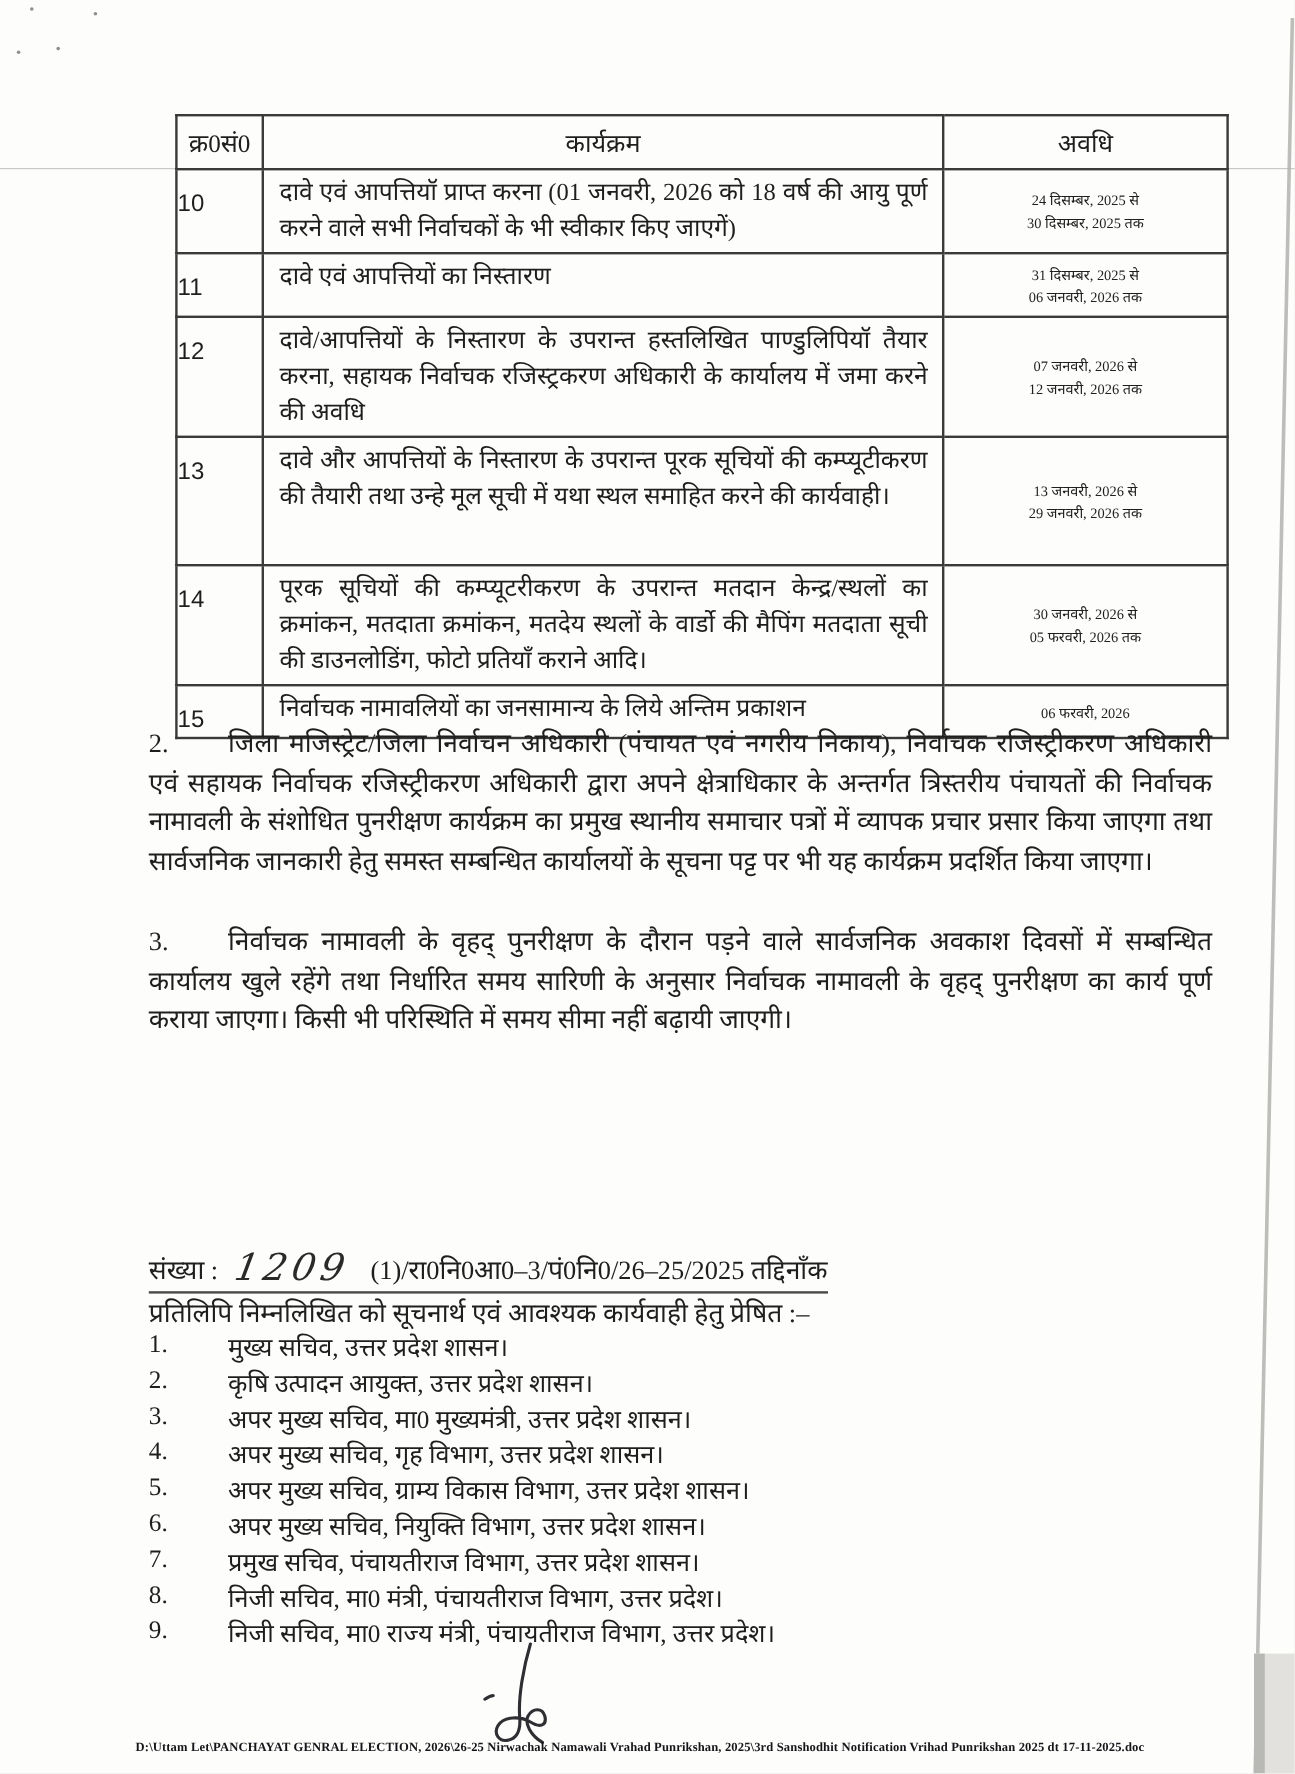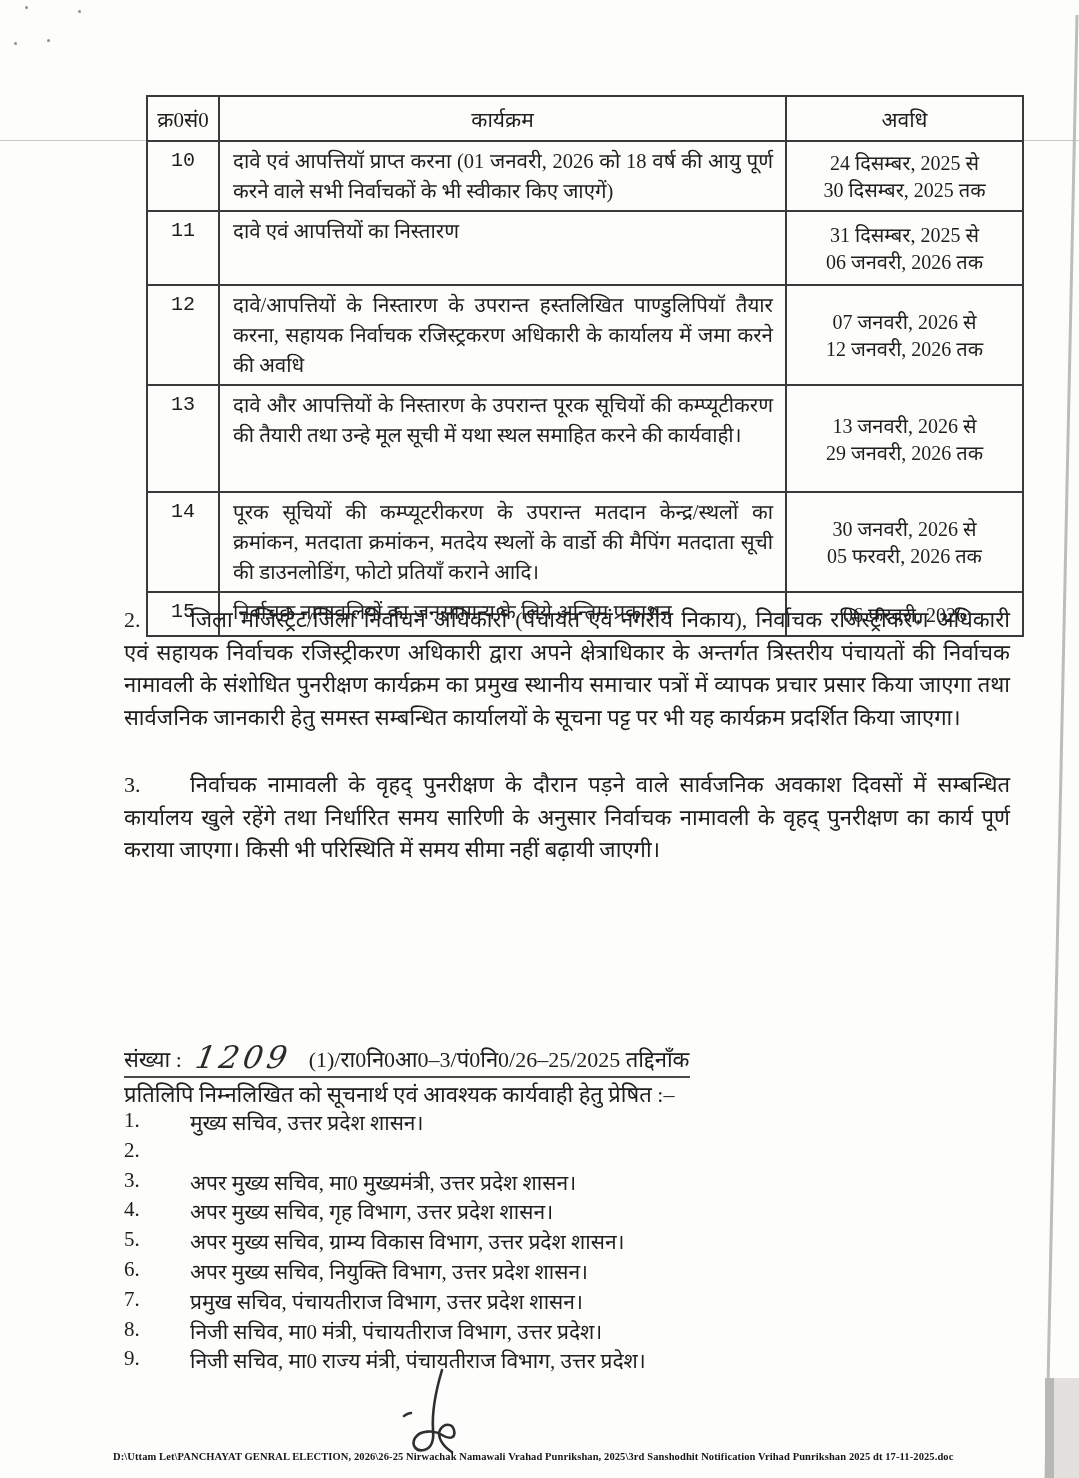--- a/index.html
+++ b/index.html
@@ -16,27 +16,27 @@
   .corner-block { position:absolute; right:0; bottom:0; width:34px; height:100px;
     background:#e2e1dd; border-left:9px solid #b8b8b5; }
   .speck { position:absolute; width:3px; height:3px; background:#8f8f8c; border-radius:50%; }
 
   
   table.sched { position:absolute; left:146px; top:95px; width:876px;
     border-collapse:collapse; table-layout:fixed; }
   table.sched td, table.sched th { border:2px solid #3a3a3a; font-weight:normal; }
   col.c-sno { width:72px; } col.c-prog { width:567px; } col.c-dur { width:237px; }
   tr.h-row { height:45px; }
-  tr.r10 { height:65px; } tr.r11 { height:74px; } tr.r12 { height:93px; }
+  tr.r10 { height:65px; } tr.r11 { height:53px; } tr.r12 { height:93px; }
   tr.r13 { height:107px; } tr.r14 { height:91px; } tr.r15 { height:44px; }
   th.hc { text-align:center; font-size:21px; vertical-align:middle; }
-  td.sno { text-align:center; vertical-align:top; padding-top:7px; font-size:20px; font-family:Liberation Mono, monospace; }
+  td.sno { text-align:left; vertical-align:top; padding-top:17px; font-size:20px; font-family:Liberation Sans, sans-serif; }
   td.prog { vertical-align:top; padding:4px 12px 4px 13px; font-size:20.5px; line-height:30px;
     text-align:justify; }
-  td.dur { vertical-align:middle; padding:2px 24px; font-size:20px; }
+  td.dur { vertical-align:middle; padding:2px 24px; font-size:12px; }
   .dur-stack { display:flex; flex-direction:column; justify-content:space-evenly;
     align-items:center; height:100%; min-height:40px; }
   tr.r15 td.dur .dur-stack { min-height:38px; }
 
   
   .para { position:absolute; left:124px; width:886px; font-size:22px; line-height:32.5px;
     text-align:justify; }
   .para-num { display:inline-block; width:66px; }
   #para2 { top:604px; } #para3 { top:769px; }
 
@@ -168,20 +168,21 @@
 
   <div class="copy-line">प्रतिलिपि निम्नलिखित को सूचनार्थ एवं आवश्यक कार्यवाही हेतु प्रेषित :–</div>
 
   <ol class="recips">
     <li>
         <span class="li-num">1.</span>
         <span>मुख्य सचिव, उत्तर प्रदेश शासन।</span>
       </li>
     <li>
         <span class="li-num">2.</span>
+        <span>कृषि उत्पादन आयुक्त, उत्तर प्रदेश शासन।</span>
       </li>
     <li>
         <span class="li-num">3.</span>
         <span>अपर मुख्य सचिव, मा0 मुख्यमंत्री, उत्तर प्रदेश शासन।</span>
       </li>
     <li>
         <span class="li-num">4.</span>
         <span>अपर मुख्य सचिव, गृह विभाग, उत्तर प्रदेश शासन।</span>
       </li>
     <li>

